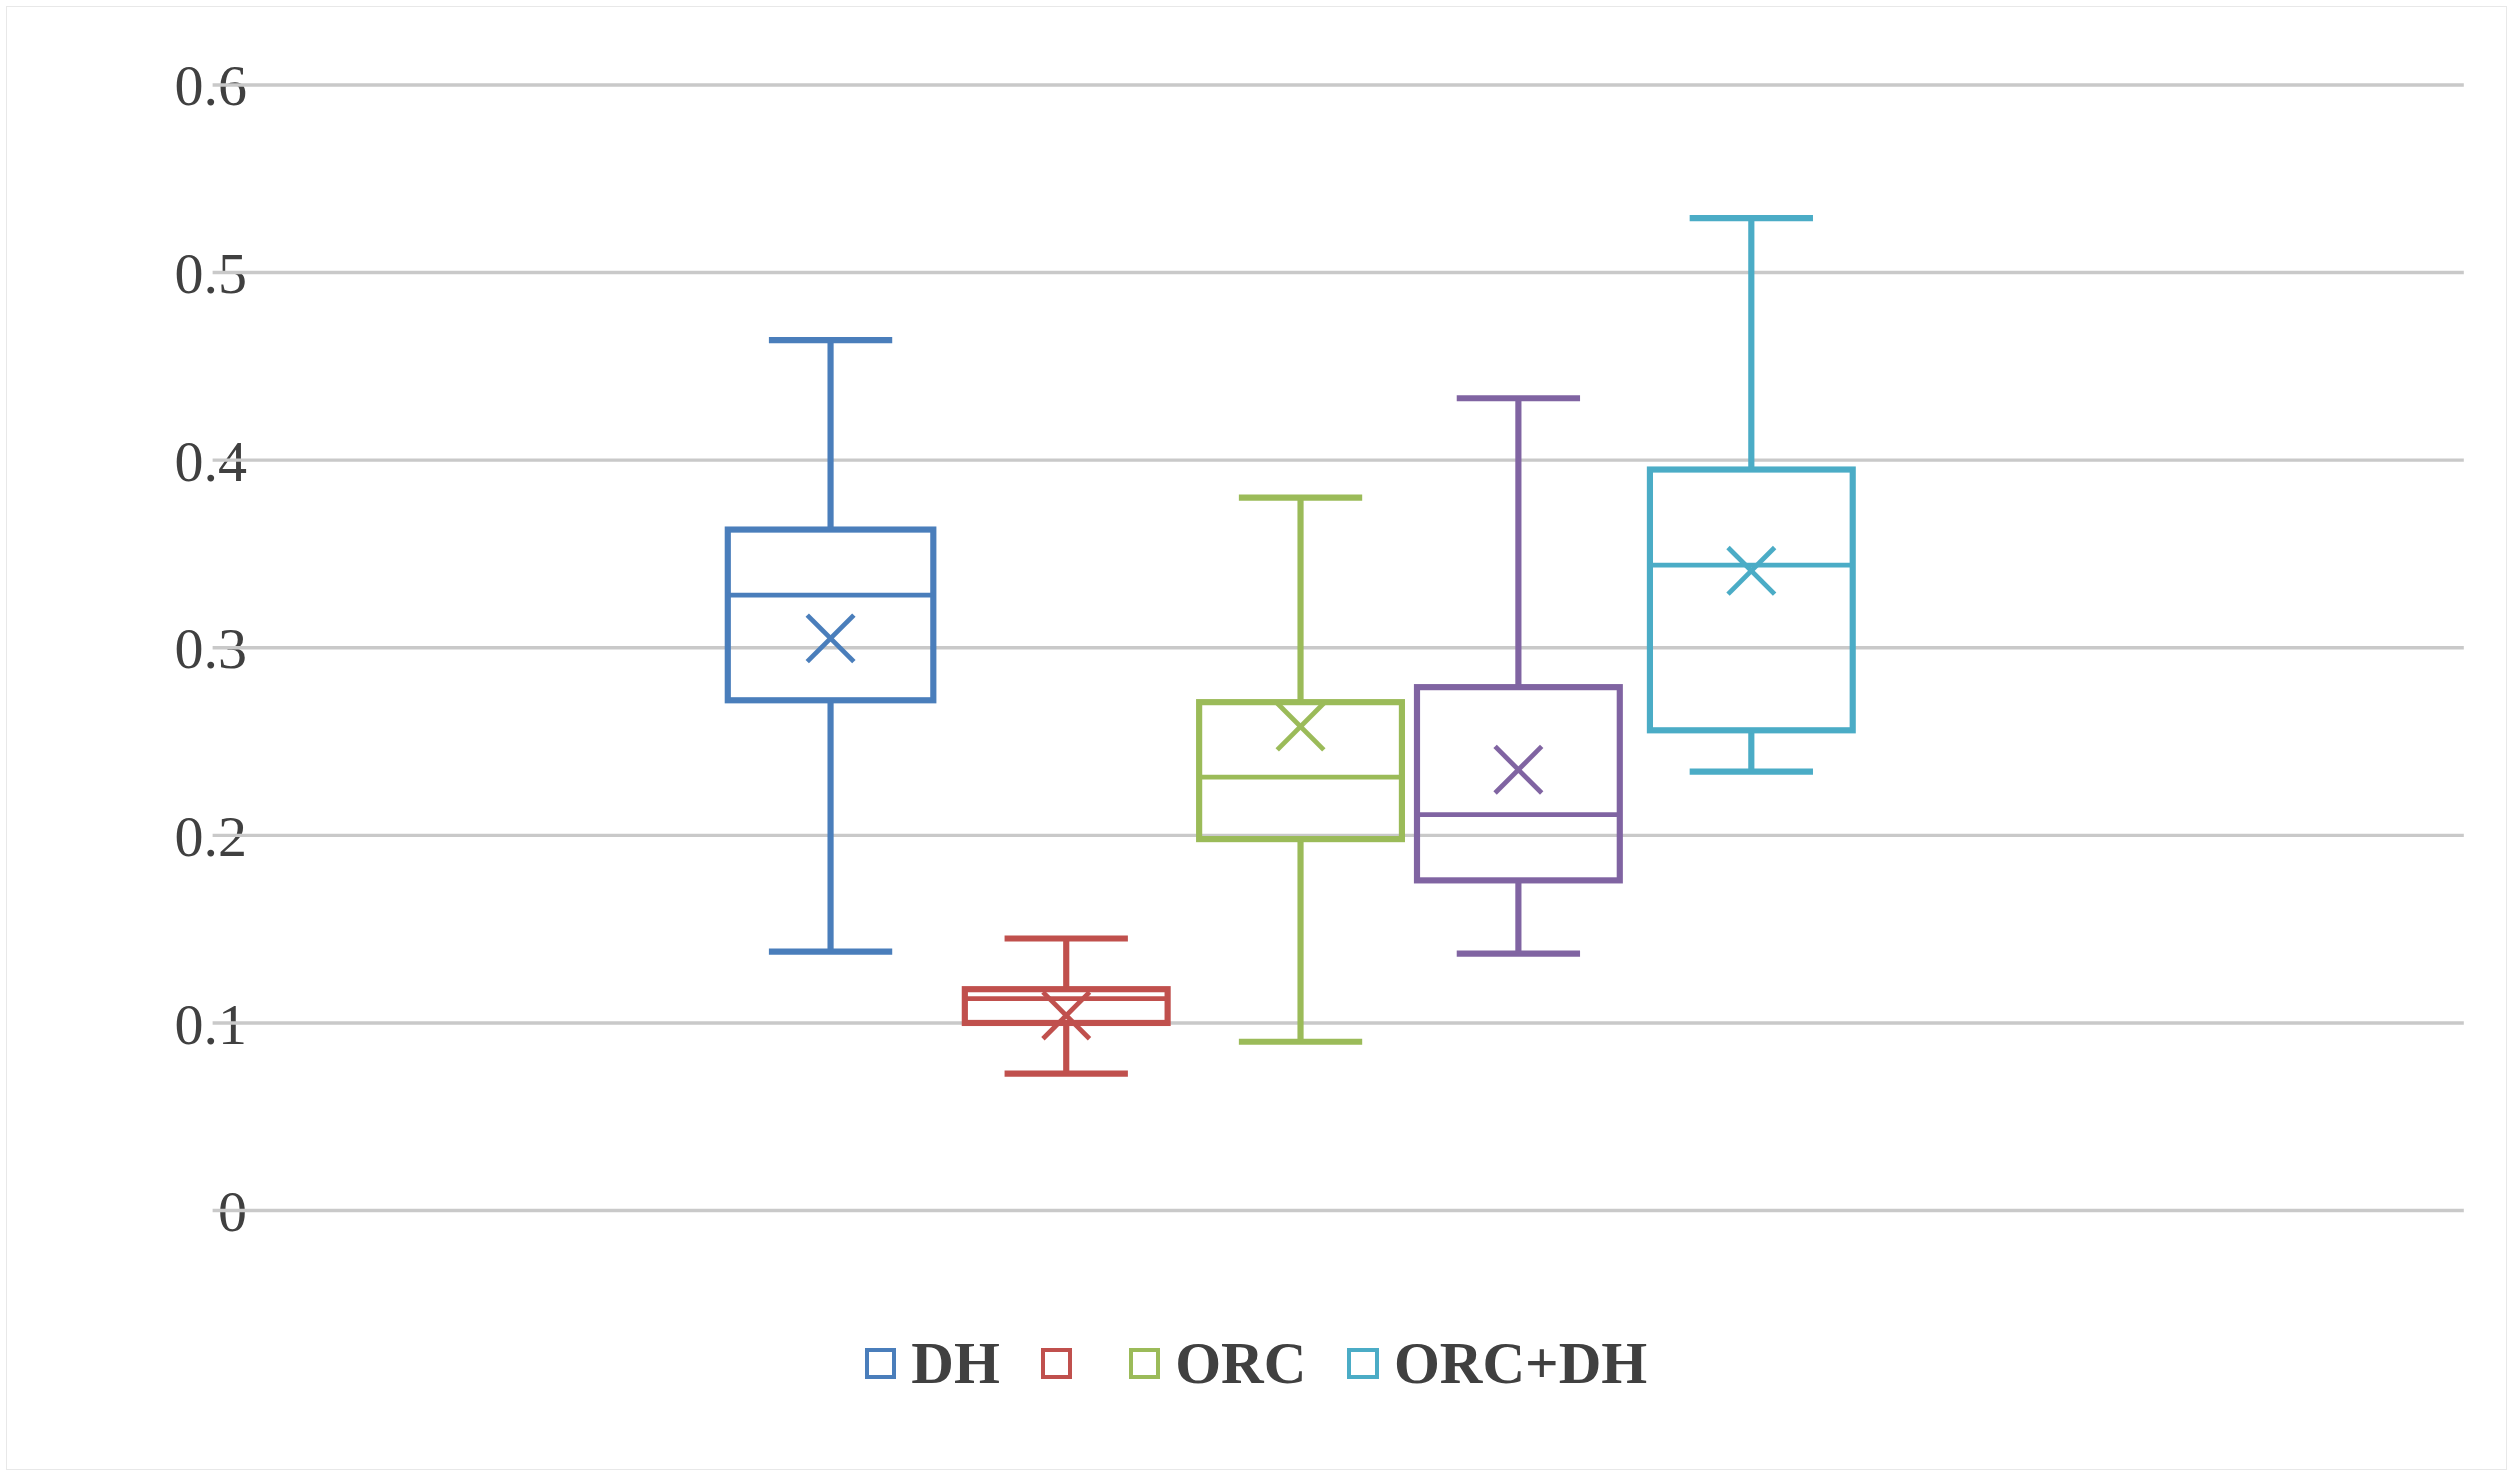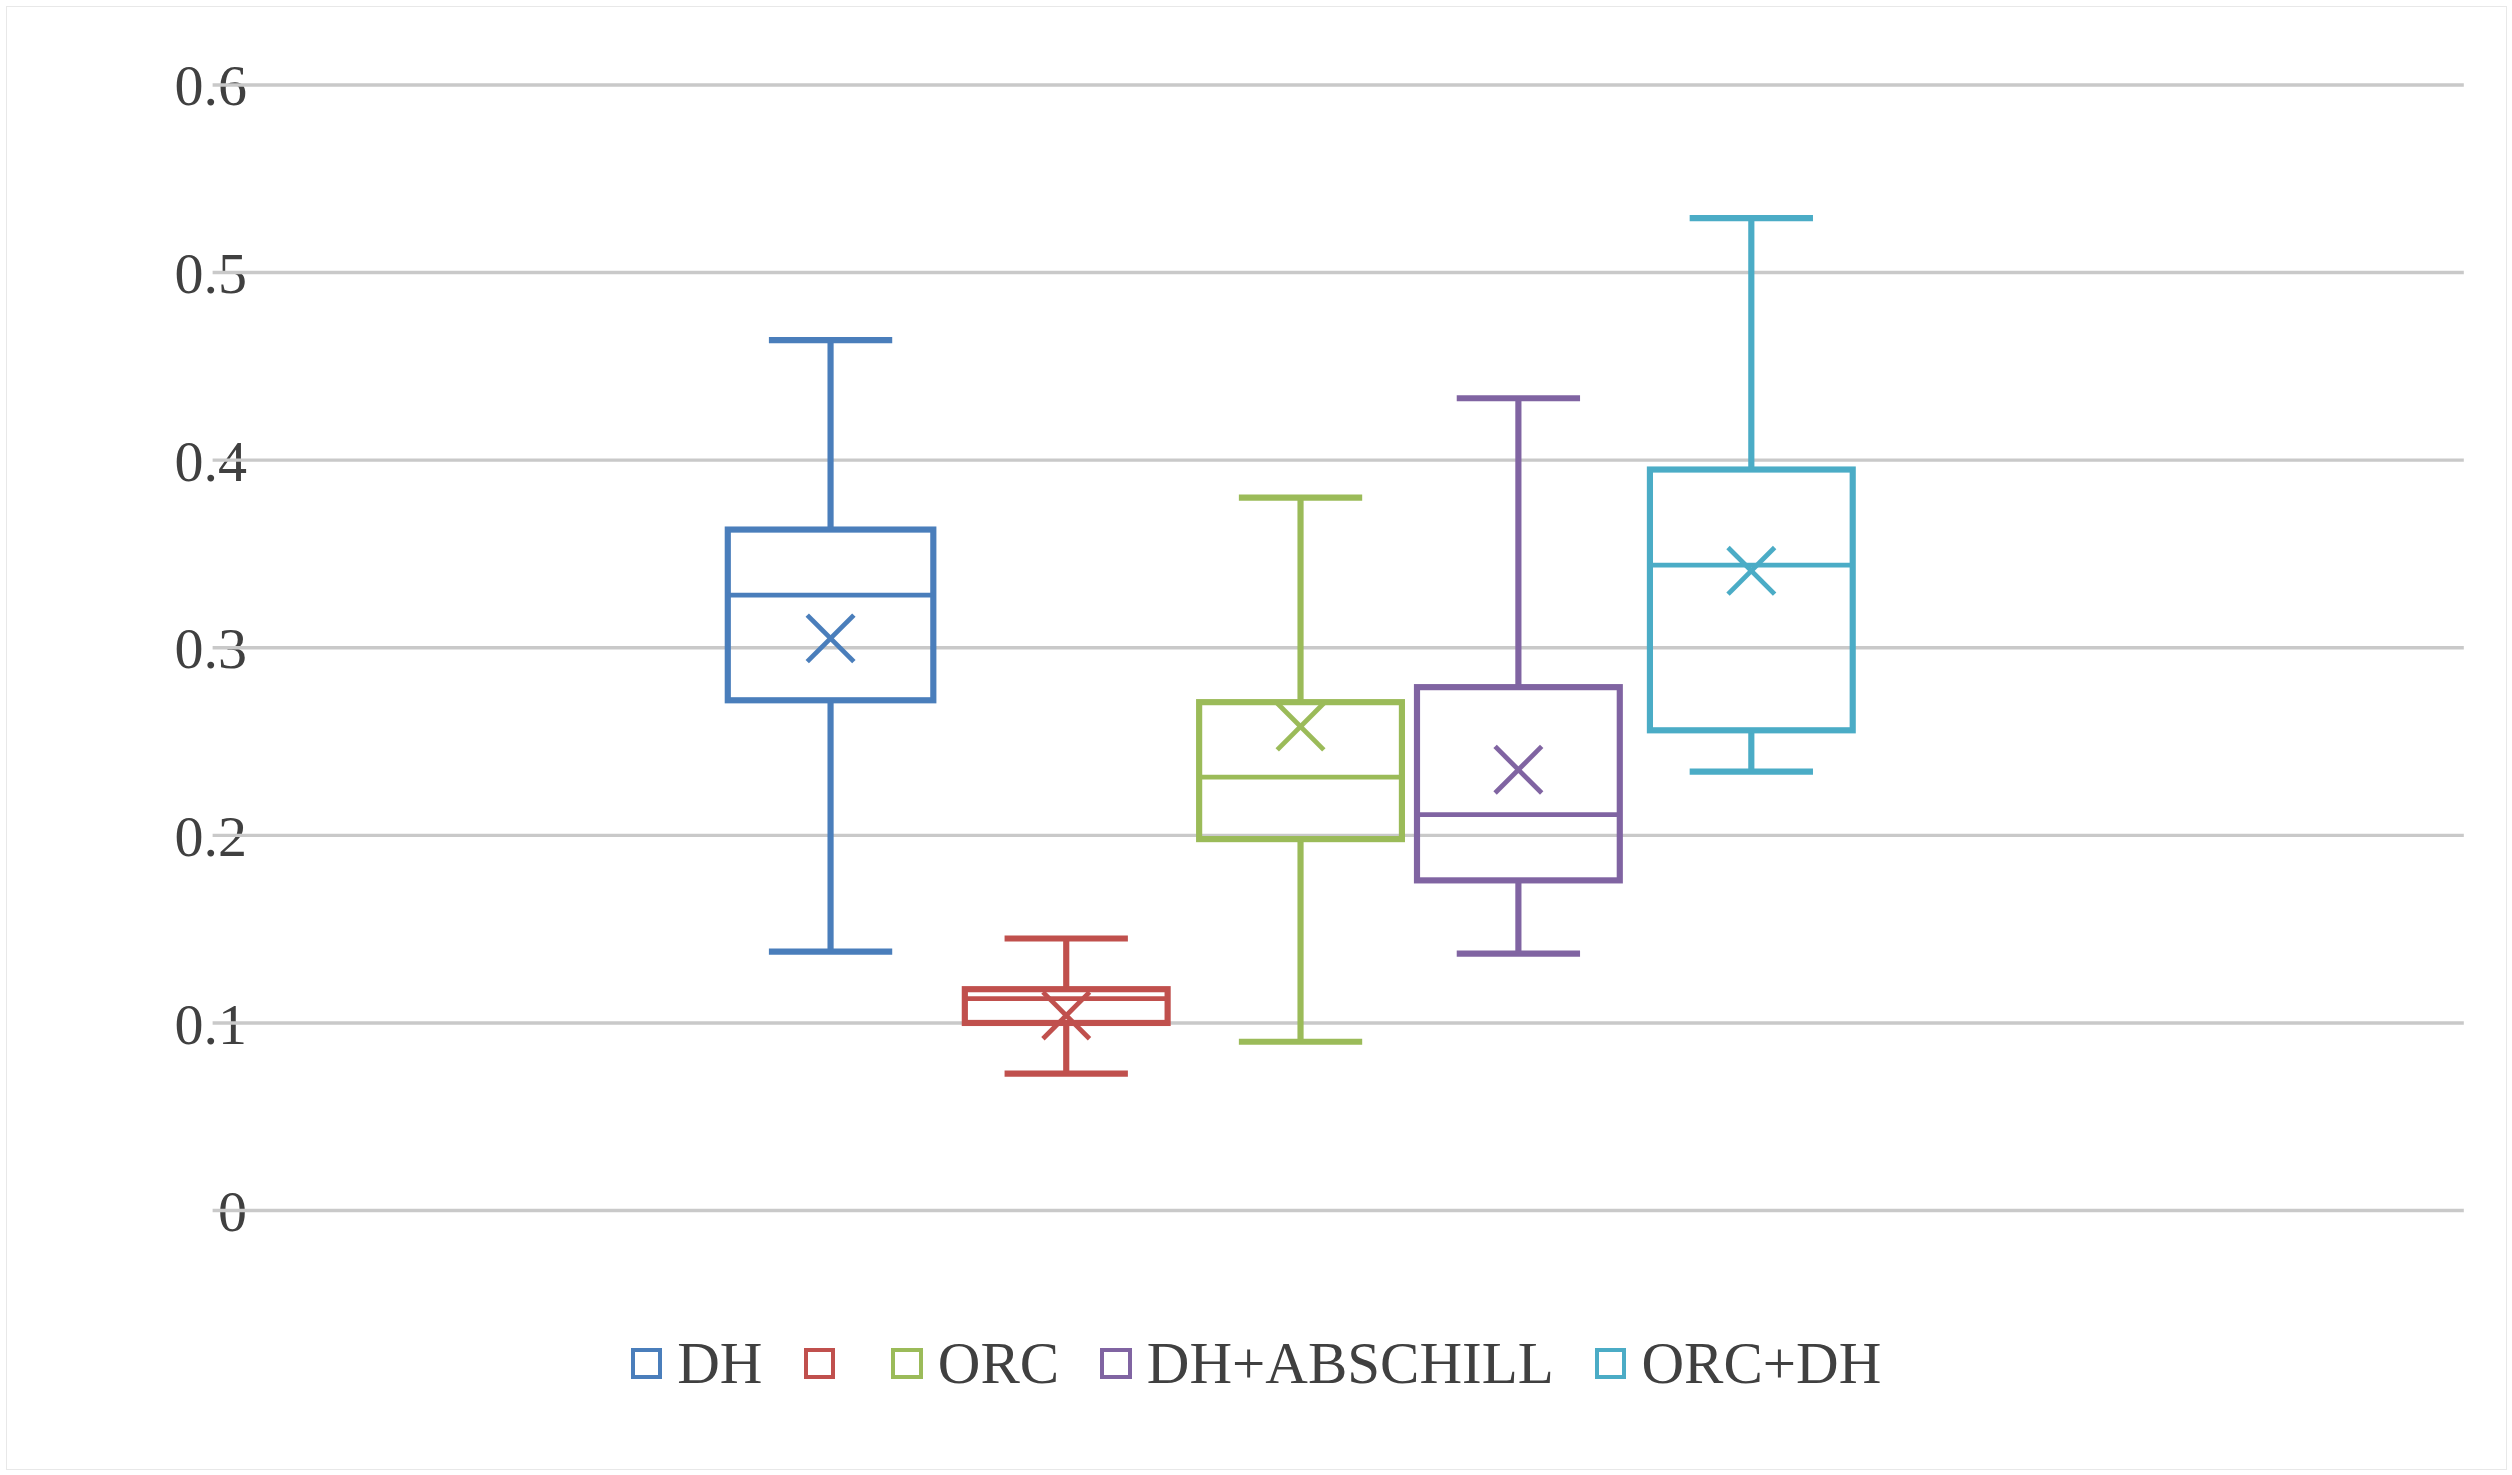--- a/index.html
+++ b/index.html
@@ -5,21 +5,21 @@
   html,body{margin:0;padding:0;background:#ffffff;}
   body{font-family:"Liberation Serif", serif;}
   #root{position:relative;width:2512px;height:1475px;background:#ffffff;box-sizing:border-box;}
   .frame{position:absolute;left:5.5px;top:5.5px;width:2501px;height:1464px;border:1.4px solid #e8e8e8;box-sizing:border-box;background:#fff;}
   .plot{position:absolute;left:0;top:0;width:2512px;height:1475px;}
   .ylabel{position:absolute;right:0;transform:translateY(-50%);font-size:58px;color:#404040;font-family:"Liberation Serif",serif;text-align:right;white-space:nowrap;}
   .ylabels{position:absolute;left:41px;top:0;width:206px;height:1475px;}
   .legend{position:absolute;left:0;right:0;top:1329px;display:flex;justify-content:center;align-items:center;gap:0px;}
   .legend-item{display:flex;align-items:center;margin:0 20.6px;}
   .legend-swatch{width:31.5px;height:31.5px;border-width:4.8px;border-style:solid;background:#fff;box-sizing:border-box;margin-right:15px;}
-  .legend-label{font-size:59px;color:#404040;font-family:"Liberation Serif",serif;letter-spacing:0px;white-space:nowrap;}
+  .legend-label{font-size:59px;color:#404040;font-family:"Liberation Serif",serif;letter-spacing:0px;white-space:nowrap;font-weight:bold;}
   svg{display:block;}
 </style>
 </head>
 <body>
 
 <div id="root">
   <div class="frame"></div>
 
   <div class="ylabels">
     <div class="ylabel" style="top:85px;">0.6</div>
@@ -101,22 +101,18 @@
       <span class="legend-label">DH</span>
     </div>
     <div class="legend-item">
       <span class="legend-swatch" style="border-color:#c0504d"></span>
     </div>
     <div class="legend-item">
       <span class="legend-swatch" style="border-color:#9bbb59"></span>
       <span class="legend-label">ORC</span>
     </div>
     <div class="legend-item">
-      <span class="legend-swatch" style="border-color:#8064a2"></span>
-      <span class="legend-label">DH+ABSCHILL</span>
-    </div>
-    <div class="legend-item">
       <span class="legend-swatch" style="border-color:#4bacc6"></span>
       <span class="legend-label">ORC+DH</span>
     </div>
   </div>
 </div>
 
 
 </body></html>

